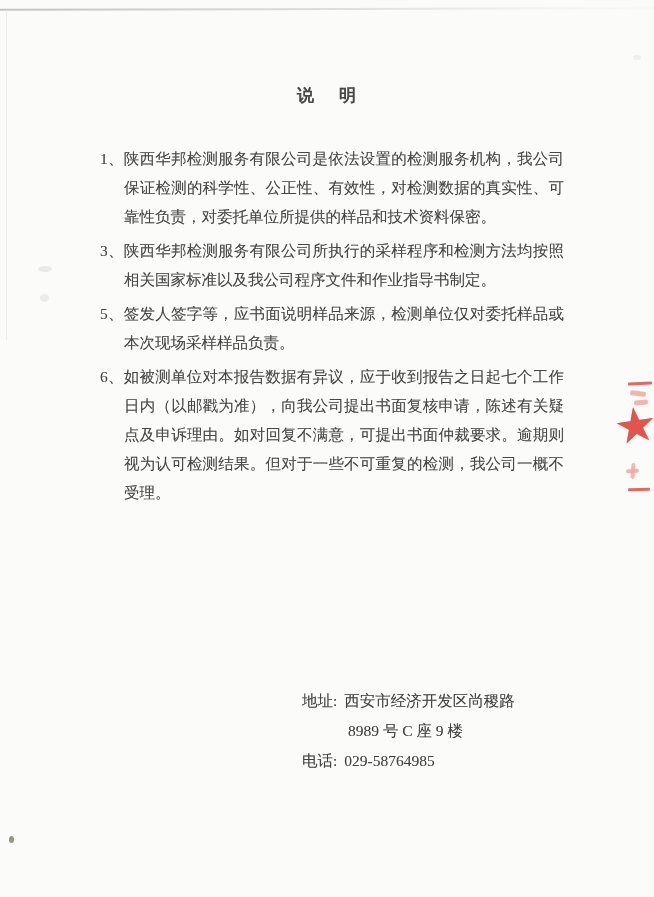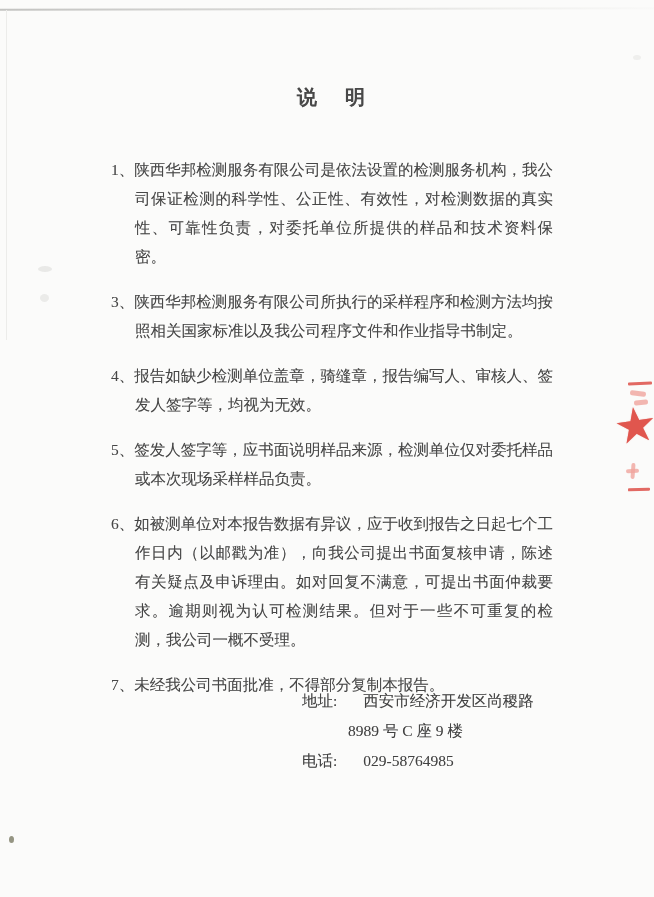--- a/index.html
+++ b/index.html
@@ -19,41 +19,41 @@
     transform: rotate(-0.15deg);
   }
   .scan-left {
     position: absolute; top: 10px; left: 6px;
     width: 1px; height: 330px;
     background: #ececea;
   }
   .title {
     position: absolute; left: 297px; top: 84px;
     margin: 0;
-    font-size: 20px; font-weight: 600;
+    font-size: 17px; font-weight: 600;
     letter-spacing: 4px;
     color: #484848;
     text-shadow: 0 0 0.6px rgba(90,90,90,0.35);
   }
   .notes {
     position: absolute; left: 95px; top: 139px;
     width: 474px;
     font-size: 15.5px; line-height: 29px;
     text-align: justify;
     color: #474747;
     text-shadow: 0 0 0.5px rgba(90,90,90,0.35);
   }
-  .note { margin: 16px; padding-left: 24px; text-indent: -24px; }
+  .note { margin: 5px; padding-left: 24px; text-indent: -24px; }
   .contact {
     position: absolute; left: 302px; top: 686px;
     font-size: 15.5px; line-height: 30px;
     color: #424242;
     text-shadow: 0 0 0.5px rgba(90,90,90,0.35);
   }
-  .contact .row { display: flex; gap: 26px; }
+  .contact .row { display: flex; gap: 7px; }
   .contact .row.indent { padding-left: 46px; }
   
   .stamp { position: absolute; left: 612px; top: 375px; width: 42px; height: 125px; }
   .stamp .bar {
     position: absolute; height: 3px; border-radius: 1px;
     background: #dd4f48; opacity: 0.85;
   }
   .stamp .bar.top { left: 16px; top: 7px; width: 24px; transform: rotate(-2deg); }
   .stamp .bar.bottom { left: 16px; top: 113px; width: 22px; transform: rotate(-2deg); }
   .stamp .frag {
@@ -82,24 +82,22 @@
 <body>
 
 <div class="scan-top"></div>
 <div class="scan-left"></div>
 
 <h1 class="title">说　明</h1>
 
 <div class="notes">
   <p class="note"><span>1、</span><span>陕西华邦检测服务有限公司是依法设置的检测服务机构，我公司保证检测的科学性、公正性、有效性，对检测数据的真实性、可靠性负责，对委托单位所提供的样品和技术资料保密。</span></p>
   <p class="note"><span>3、</span><span>陕西华邦检测服务有限公司所执行的采样程序和检测方法均按照相关国家标准以及我公司程序文件和作业指导书制定。</span></p>
-  <p class="note"><span>4、</span><span>报告如缺少检测单位盖章，骑缝章，报告编写人、审核人、签发人签字等，均视为无效。</span></p>
   <p class="note"><span>5、</span><span>签发人签字等，应书面说明样品来源，检测单位仅对委托样品或本次现场采样样品负责。</span></p>
   <p class="note"><span>6、</span><span>如被测单位对本报告数据有异议，应于收到报告之日起七个工作日内（以邮戳为准），向我公司提出书面复核申请，陈述有关疑点及申诉理由。如对回复不满意，可提出书面仲裁要求。逾期则视为认可检测结果。但对于一些不可重复的检测，我公司一概不受理。</span></p>
-  <p class="note"><span>7、</span><span>未经我公司书面批准，不得部分复制本报告。</span></p>
 </div>
 
 <div class="contact">
   <div class="row">
     <span>地址:</span>
     <span>西安市经济开发区尚稷路</span>
   </div>
   <div class="row indent">
     <span>8989 号 C 座 9 楼</span>
   </div>

